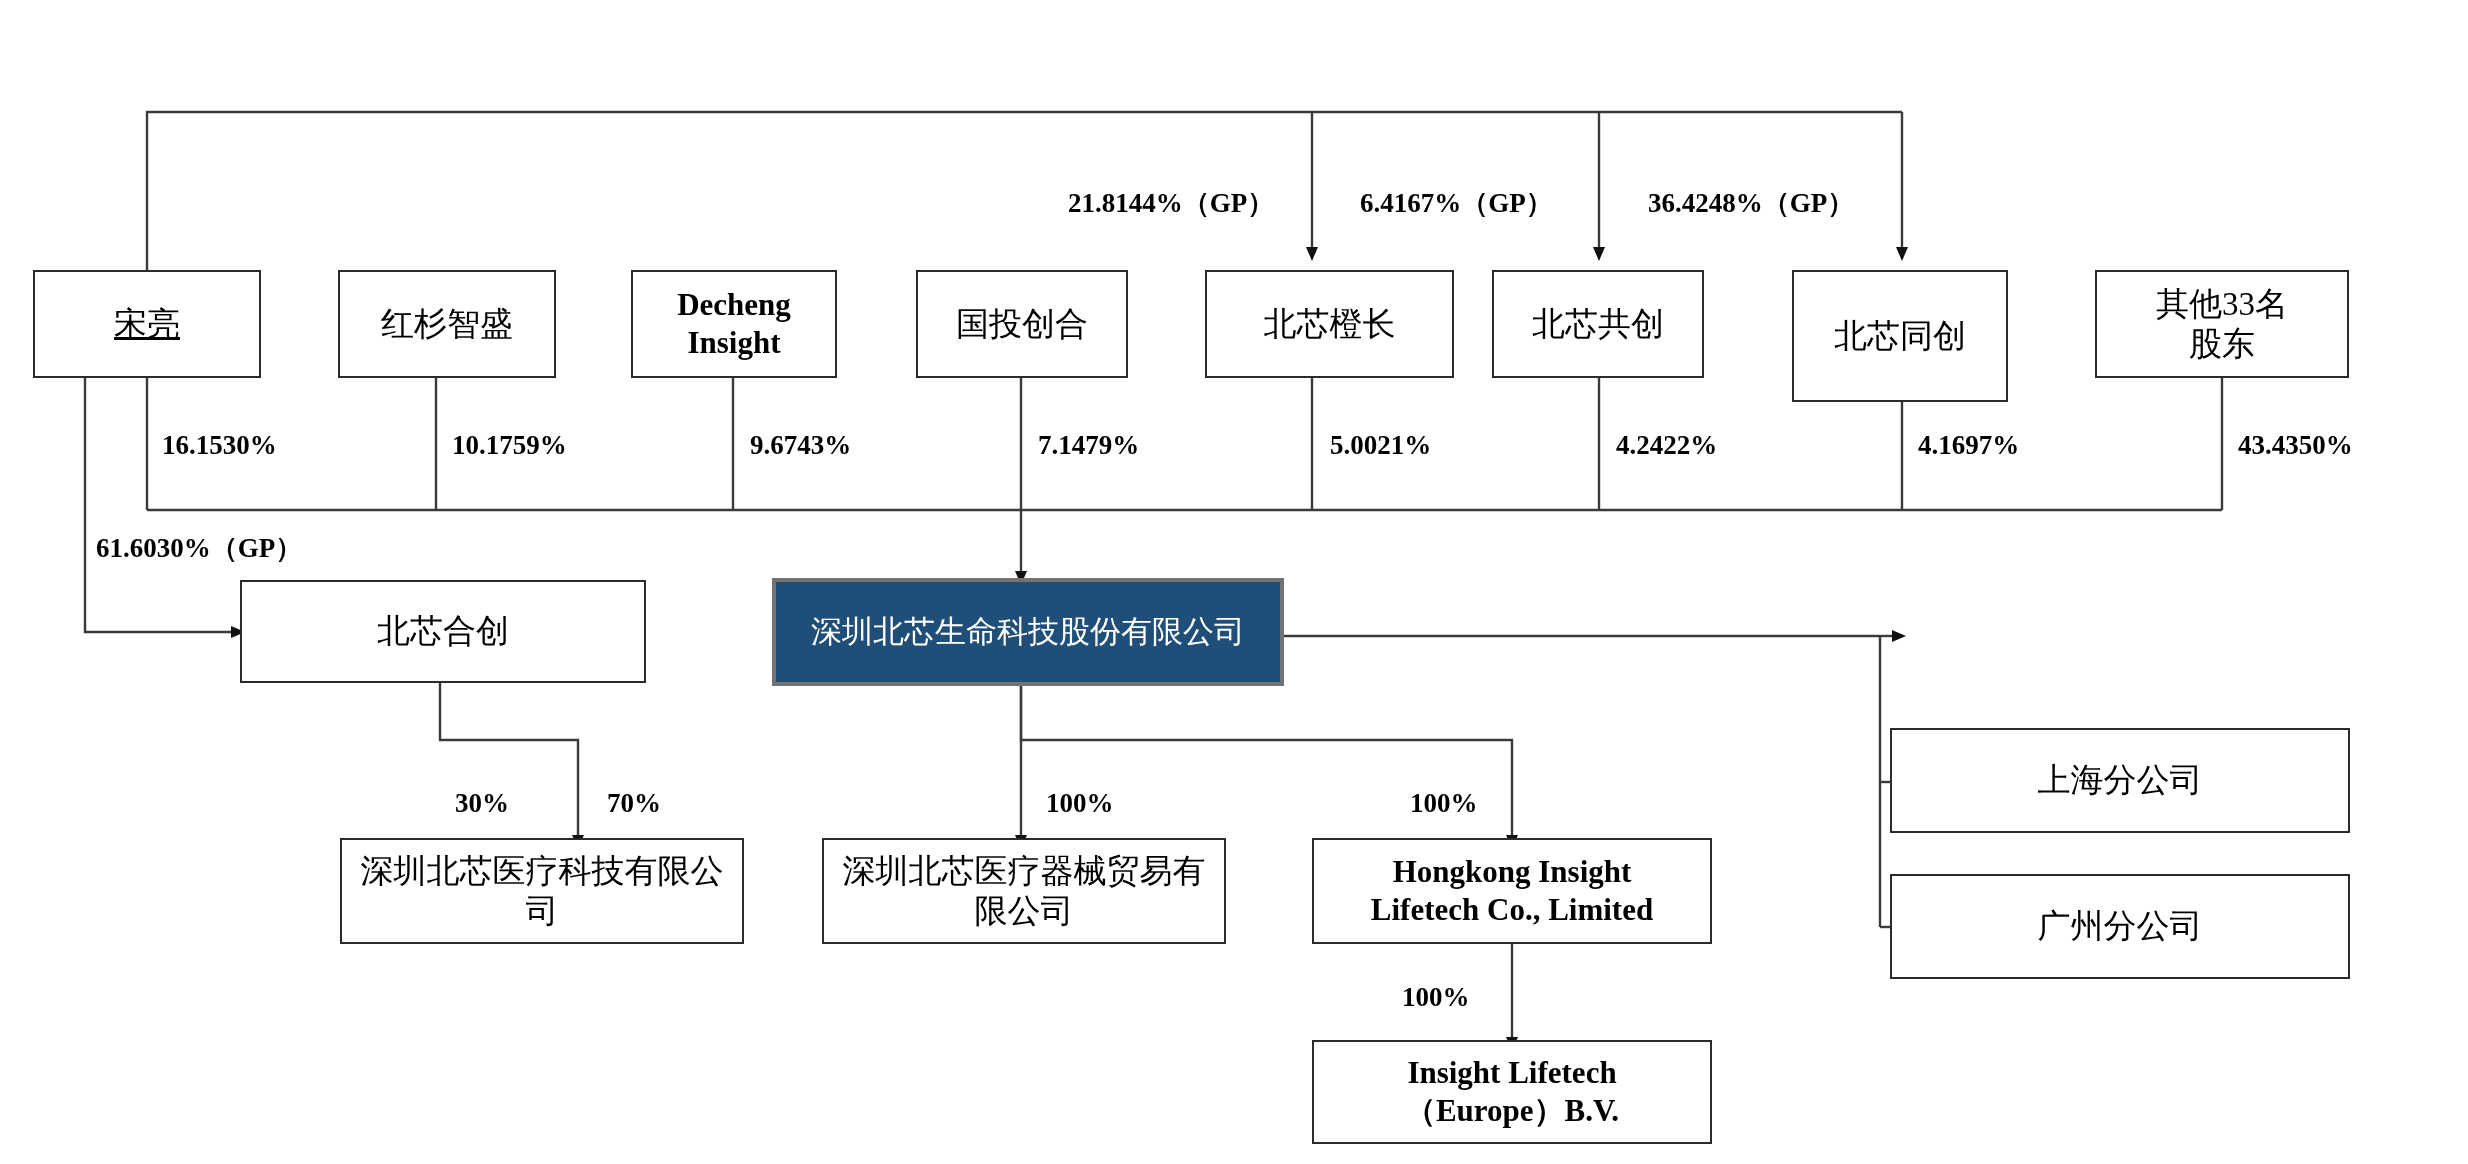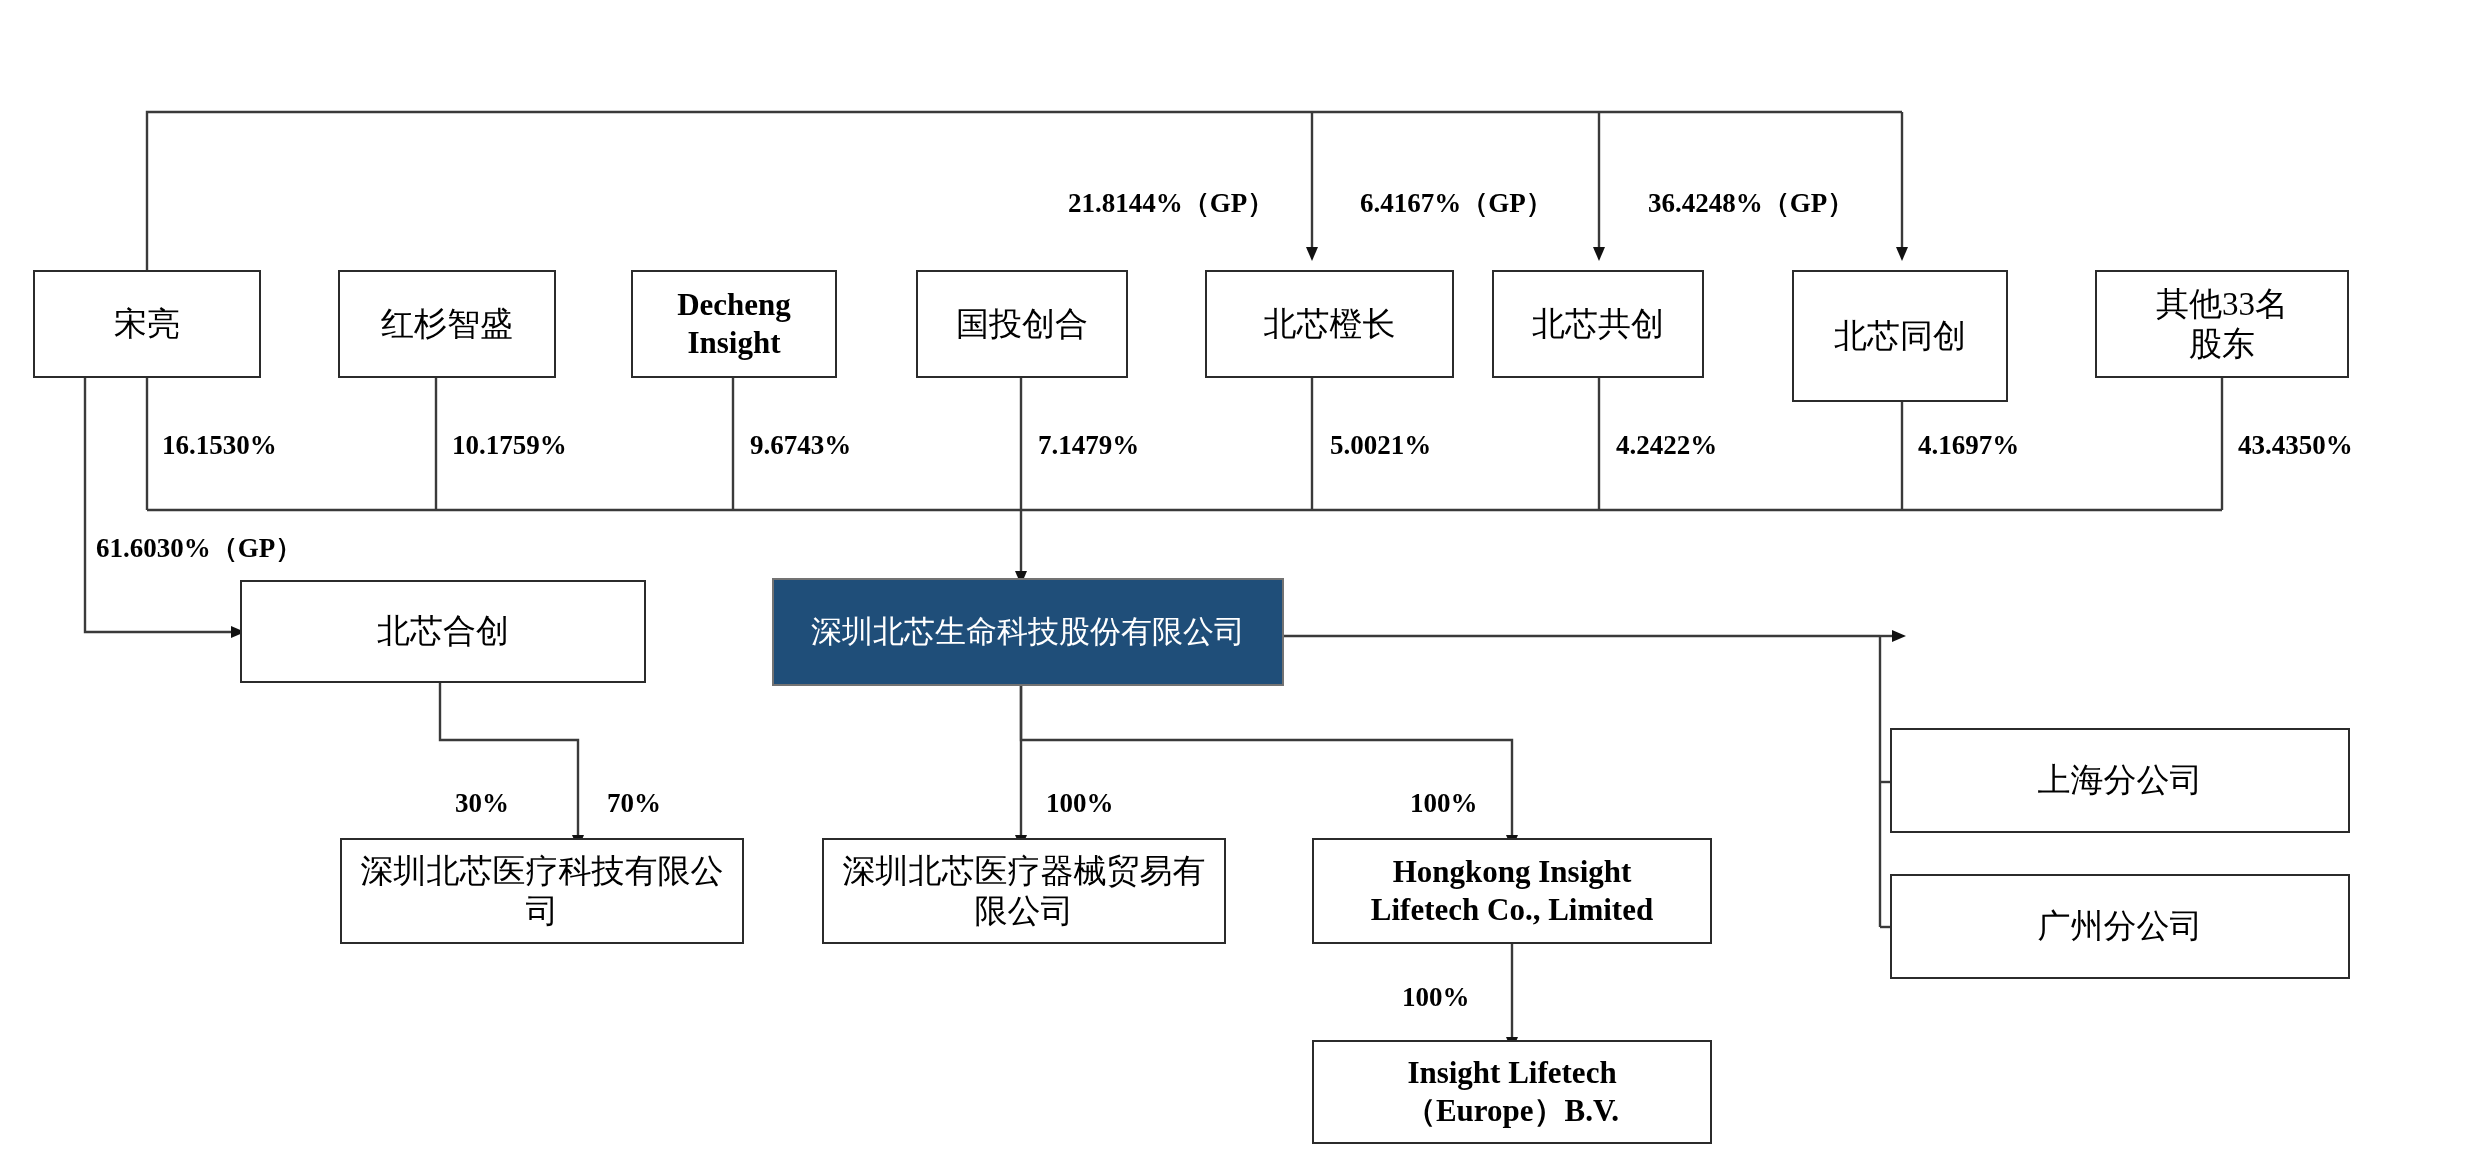--- a/index.html
+++ b/index.html
@@ -43,21 +43,21 @@
   .cn-small {
     font-size: 31px;
   }
   .en {
     font-family: "Liberation Serif", "DejaVu Serif", serif;
     font-size: 31px;
     font-weight: 700;
   }
   .node.primary {
     background: #1F4E79;
-    border: 2px solid #737373;
+    border: 4px solid #737373;
     color: #ffffff;
     font-size: 31px;
   }
   .lbl {
     position: absolute;
     font-family: "Liberation Serif", "DejaVu Serif", serif;
     font-size: 27px;
     font-weight: 700;
     color: #000000;
     white-space: nowrap;
@@ -110,21 +110,21 @@
       <path d="M1880,636 L1893,636" marker-end="url(#ah)"></path>
       <path d="M1880,782 L1893,782" marker-end="url(#ah)"></path>
       <path d="M1880,927 L1893,927" marker-end="url(#ah)"></path>
     </g>
   </svg>
 
   <div class="lbl" style="left:1068px; top:190px;">21.8144%（GP）</div>
   <div class="lbl" style="left:1360px; top:190px;">6.4167%（GP）</div>
   <div class="lbl" style="left:1648px; top:190px;">36.4248%（GP）</div>
 
-  <div class="node cn" style="left:33px;  top:270px; width:228px; height:108px;">
+  <div class="node cn" style="left:33px;  top:270px; width:228px; height:108px;text-decoration:underline;">
     <span>宋亮</span>
   </div>
   <div class="node cn" style="left:338px; top:270px; width:218px; height:108px;">
     <span>红杉智盛</span>
   </div>
   <div class="node en" style="left:631px; top:270px; width:206px; height:108px;">
     <span style="white-space:pre-line;">Decheng
 Insight</span>
   </div>
   <div class="node cn" style="left:916px; top:270px; width:212px; height:108px;">

